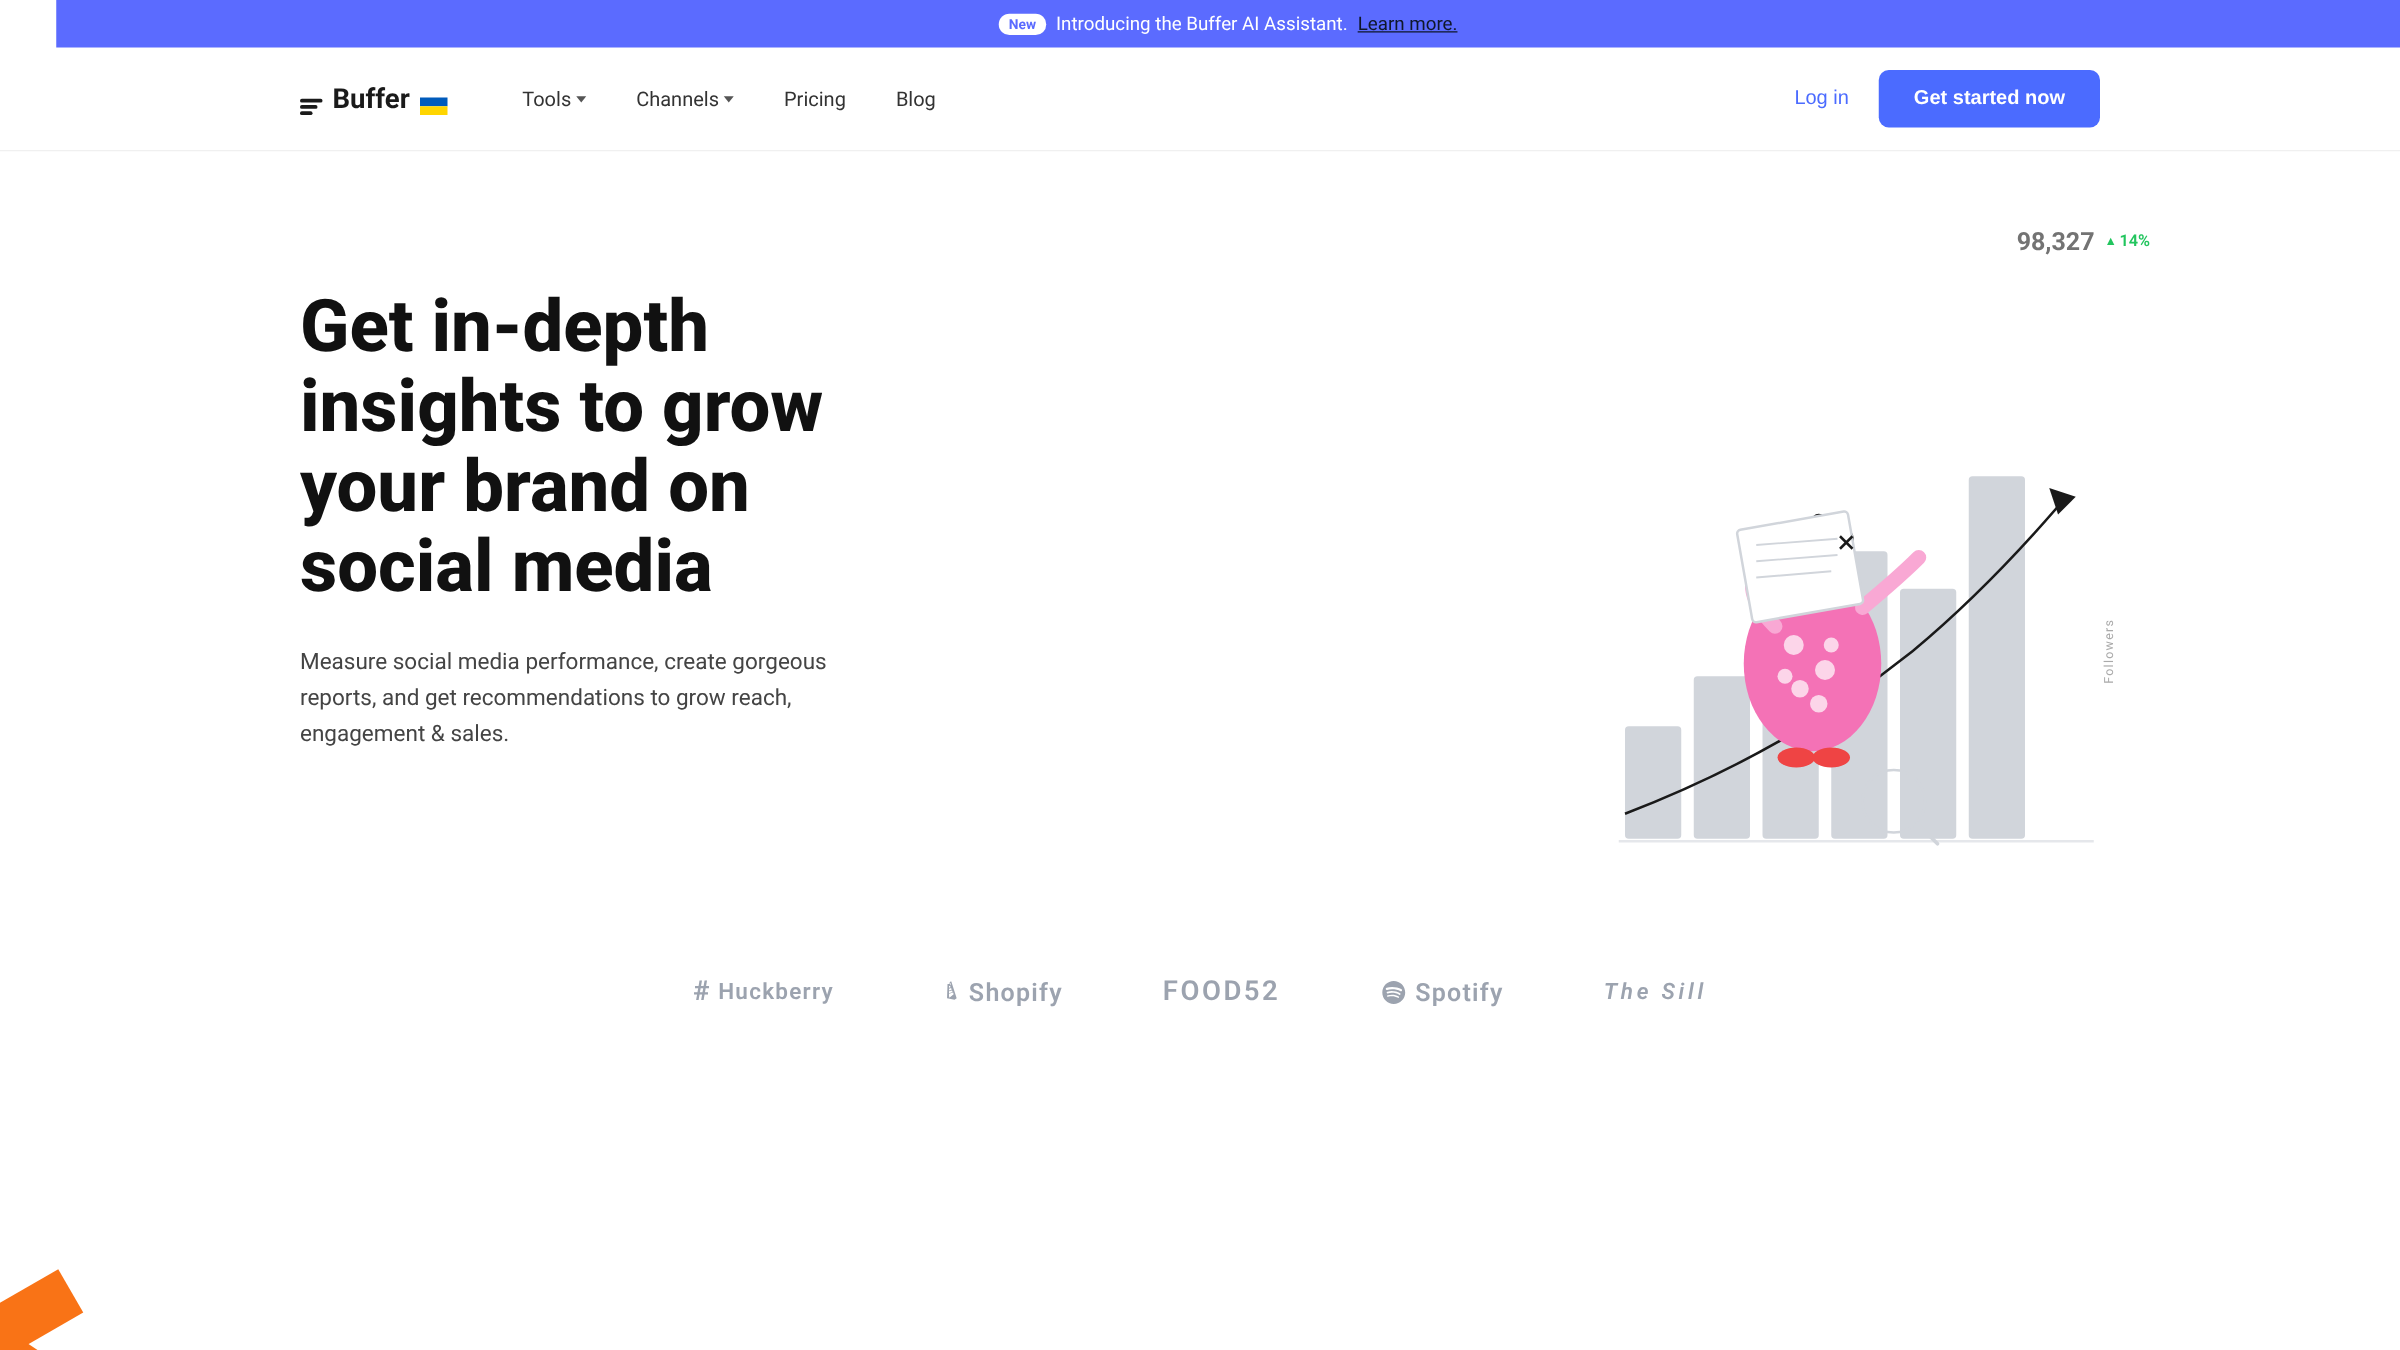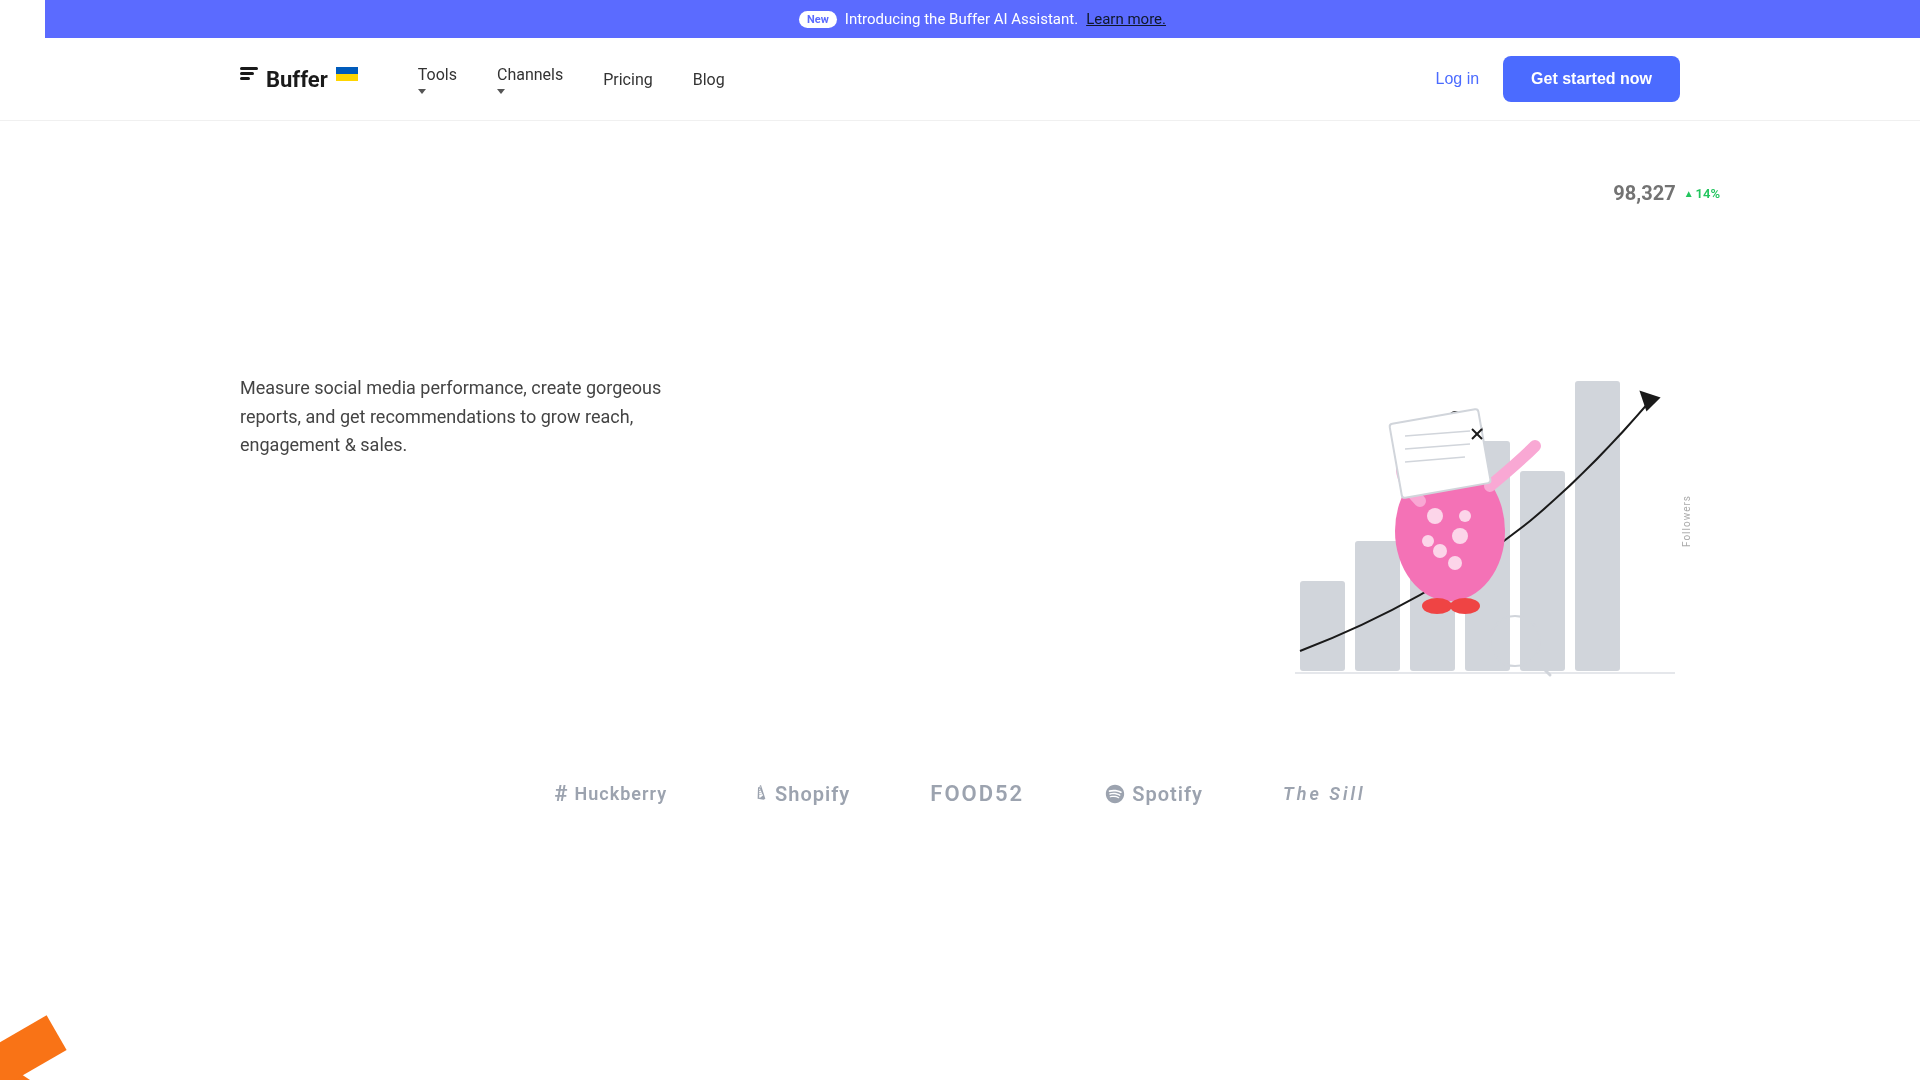--- a/index.html
+++ b/index.html
@@ -34,21 +34,21 @@
     
     nav {
       display: flex;
       align-items: center;
       padding: 18px 240px;
       border-bottom: 1px solid #f0f0f0;
       position: relative;
     }
     .logo {
       display: flex;
-      align-items: flex-start;
+      align-items: flex-end;
       gap: 8px;
       font-size: 22px;
       font-weight: 700;
       color: #1a1a1a;
       text-decoration: none;
       margin-right: 60px;
     }
     .logo-icon {
       display: flex;
       flex-direction: column;
@@ -76,24 +76,23 @@
       display: flex;
       align-items: center;
       gap: 40px;
       flex: 1;
     }
     .nav-item {
       font-size: 16px;
       color: #333;
       cursor: pointer;
       display: flex;
-      align-items: flex-start;
+      align-items: center;
       gap: 4px;
       text-decoration: none;
-      flex-direction: column;
     }
     .chevron {
       width: 0; height: 0;
       border-left: 4px solid transparent;
       border-right: 4px solid transparent;
       border-top: 5px solid #555;
       margin-top: 1px;
     }
     .nav-actions {
       display: flex;
@@ -286,20 +285,21 @@
   </div>
 
   <div class="nav-actions">
     <button class="login-btn">Log in</button>
     <button class="cta-btn">Get started now</button>
   </div>
 </nav>
 
 <section class="hero">
   <div class="hero-content">
+    <h1 class="hero-title">Get in-depth insights to grow your brand on social media</h1>
     <p class="hero-subtitle">Measure social media performance, create gorgeous reports, and get recommendations to grow reach, engagement &amp; sales.</p>
   </div>
 
   <div class="hero-illustration">
 
     <div style="position:absolute; top:20px; right:40px; display:flex; align-items:center; gap:8px;">
       <span class="stat-number">98,327</span>
       <span class="stat-growth">
         <span>14%</span>
       </span>

